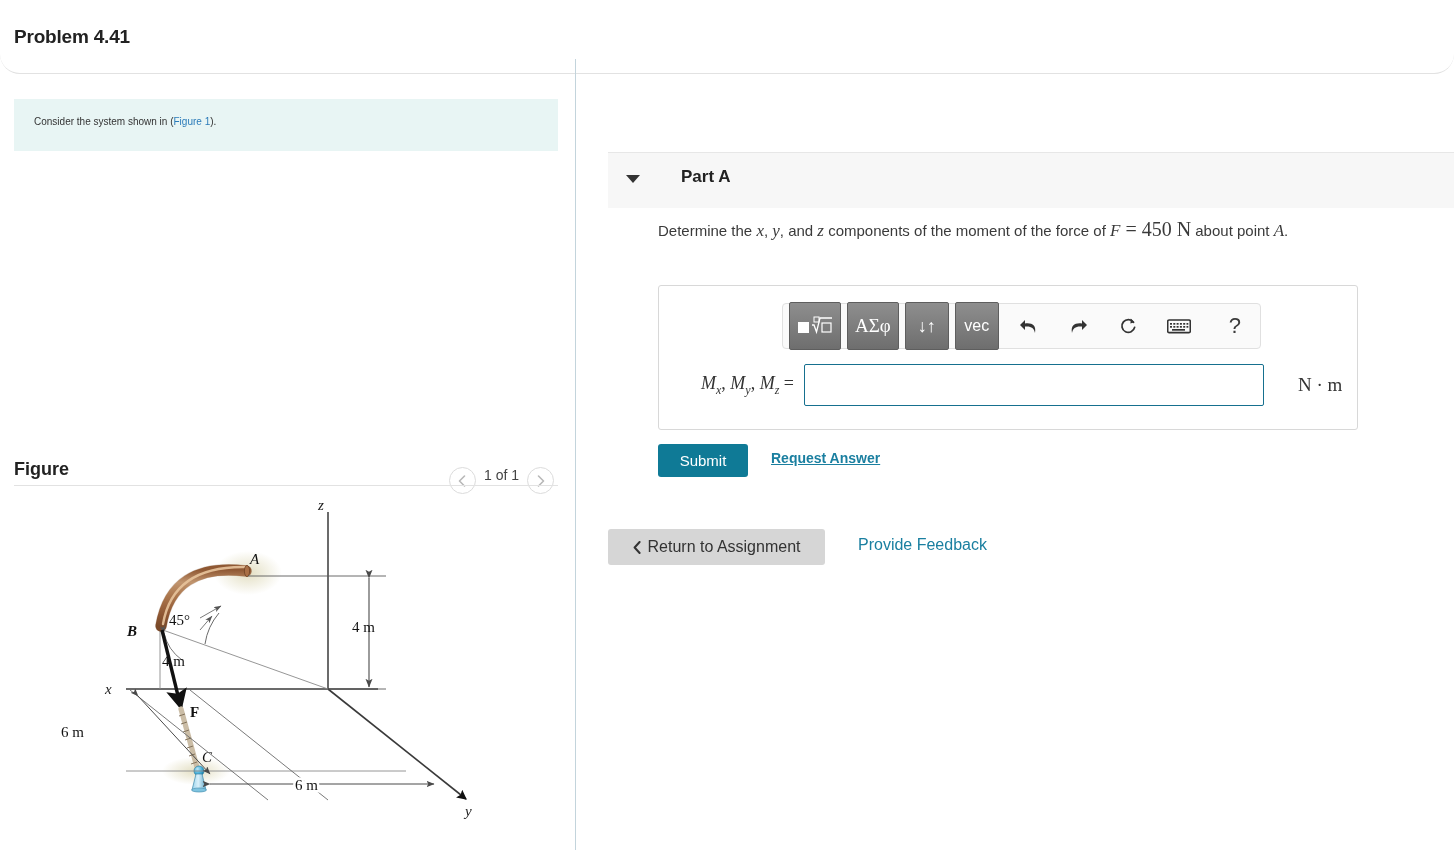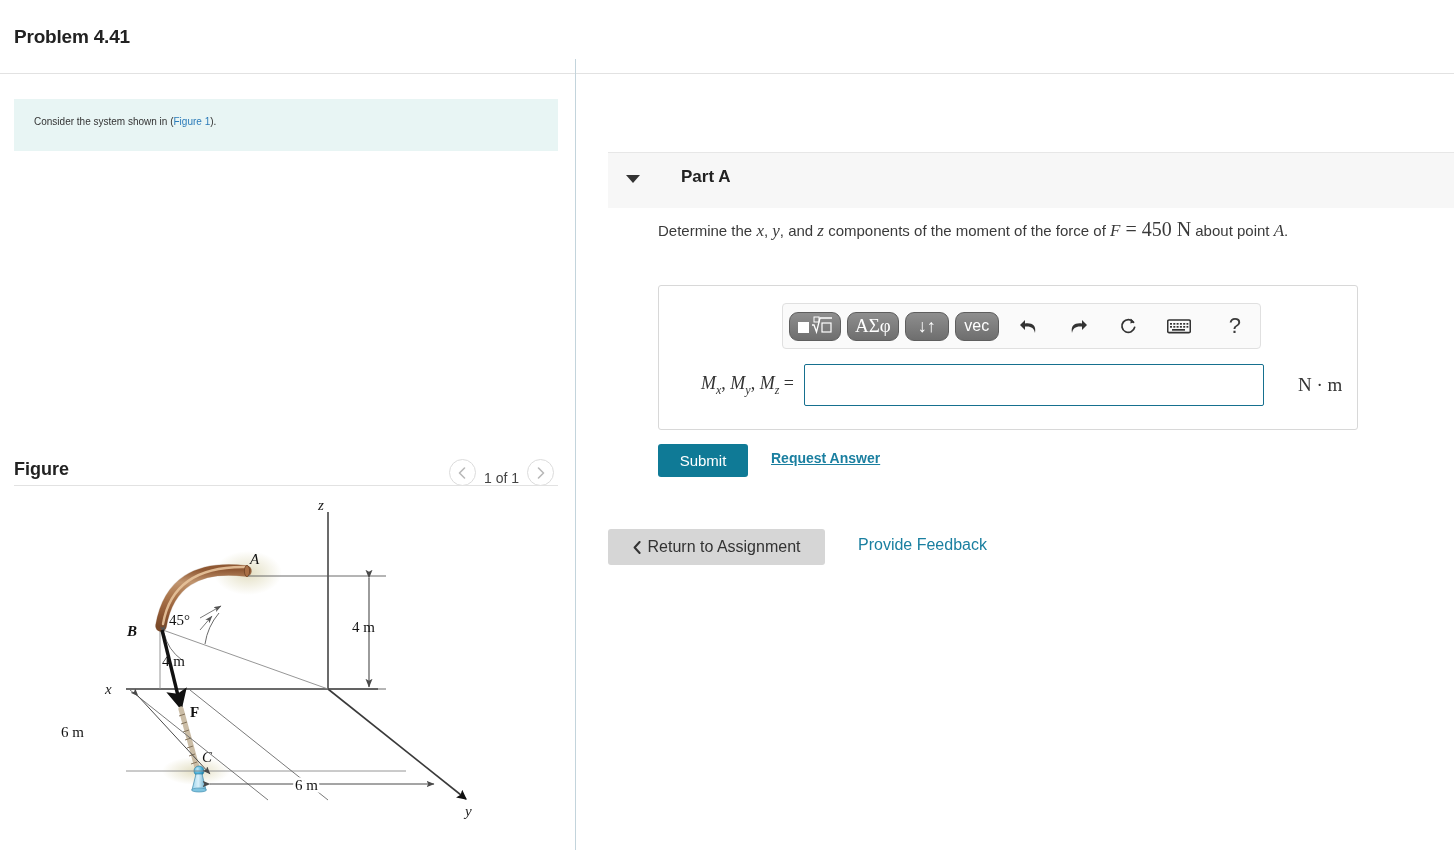--- a/index.html
+++ b/index.html
@@ -15,20 +15,21 @@
     overflow: hidden;
     position: relative;
   }
 
   
   #top-header {
     height: 74px;
     border-bottom: 1px solid #e2e2e2;
     box-sizing: border-box;
     position: relative;
+    border-radius: 20px;
   }
   #problem-title {
     position: absolute;
     left: 14px;
     top: 26px;
     font-size: 19px;
     font-weight: bold;
     color: #222222;
     letter-spacing: -0.2px;
   }
@@ -97,23 +98,23 @@
     position: absolute;
     left: 0;
     top: 10px;
     font-size: 18px;
     font-weight: bold;
     color: #222222;
   }
   #figure-nav {
     position: absolute;
     right: 4px;
-    top: 10px;
-    display: flex;
-    align-items: flex-end;
+    top: 18px;
+    display: flex;
+    align-items: flex-start;
     gap: 8px;
   }
   .nav-circle {
     width: 27px; height: 27px;
     border-radius: 50%;
     border: 1px solid #dcdcdc;
     display: flex;
     align-items: center;
     justify-content: center;
     color: #b0b0b0;
@@ -222,23 +223,23 @@
     background: #fafafa;
     border: 1px solid #e0e0e0;
     border-radius: 4px;
     box-sizing: border-box;
     display: flex;
     align-items: center;
     padding-left: 6px;
     gap: 6px;
   }
   .tb-btn {
-    height: 29px;
+    height: 48px;
     min-width: 44px;
-    border-radius: 9px;
+    border-radius: 2px;
     background: linear-gradient(#8e8e8e, #6e6e6e);
     border: 1px solid #5e5e5e;
     color: #ffffff;
     display: flex;
     align-items: center;
     justify-content: center;
     font-size: 17px;
     cursor: pointer;
     box-sizing: border-box;
     padding: 4px 7px;

